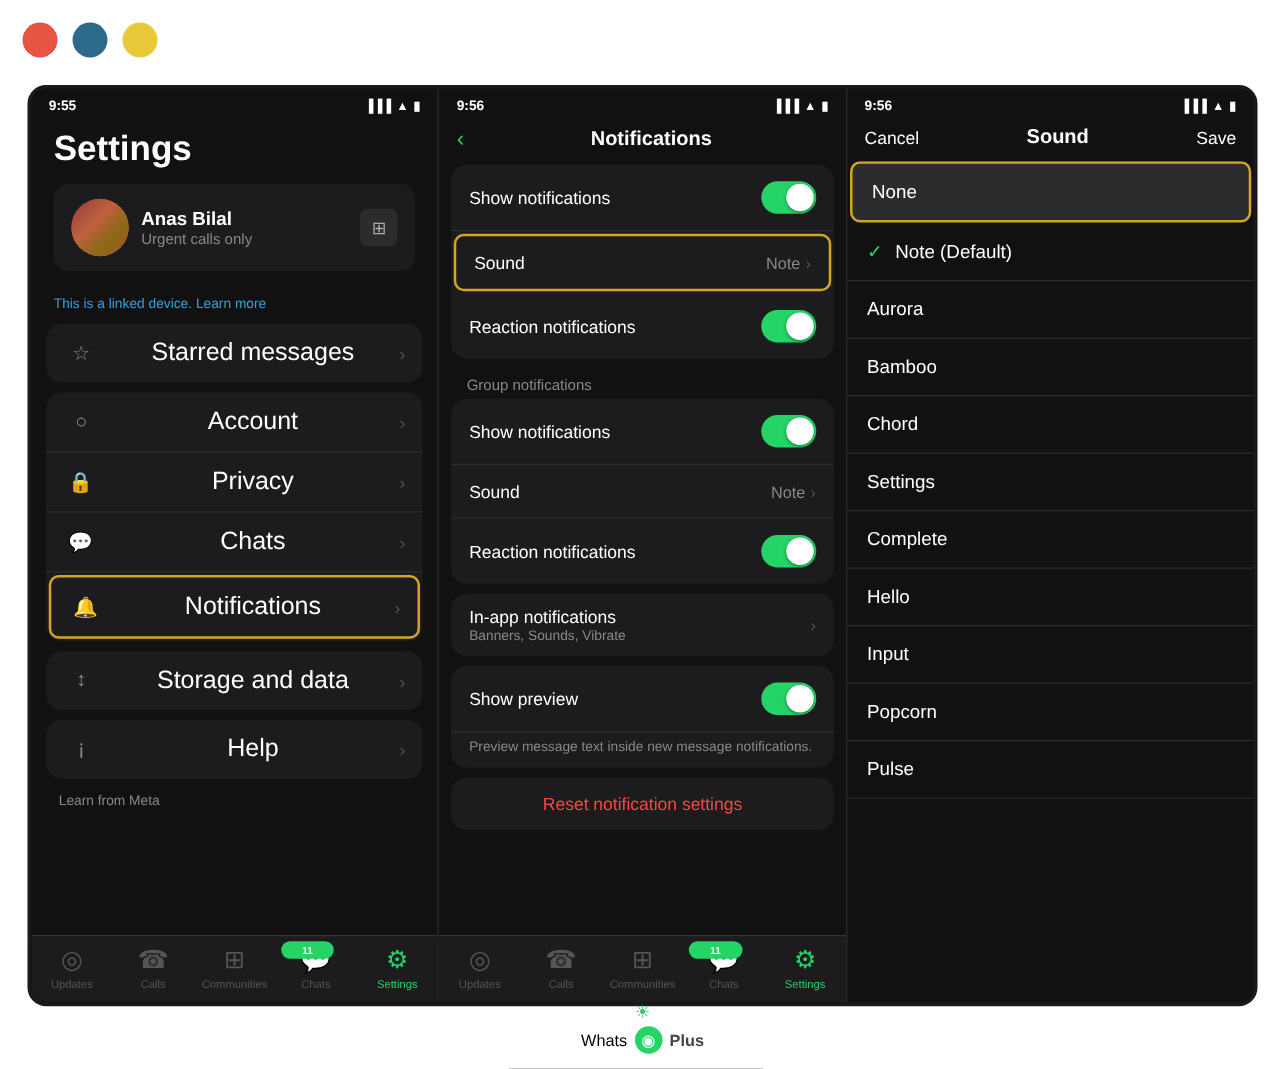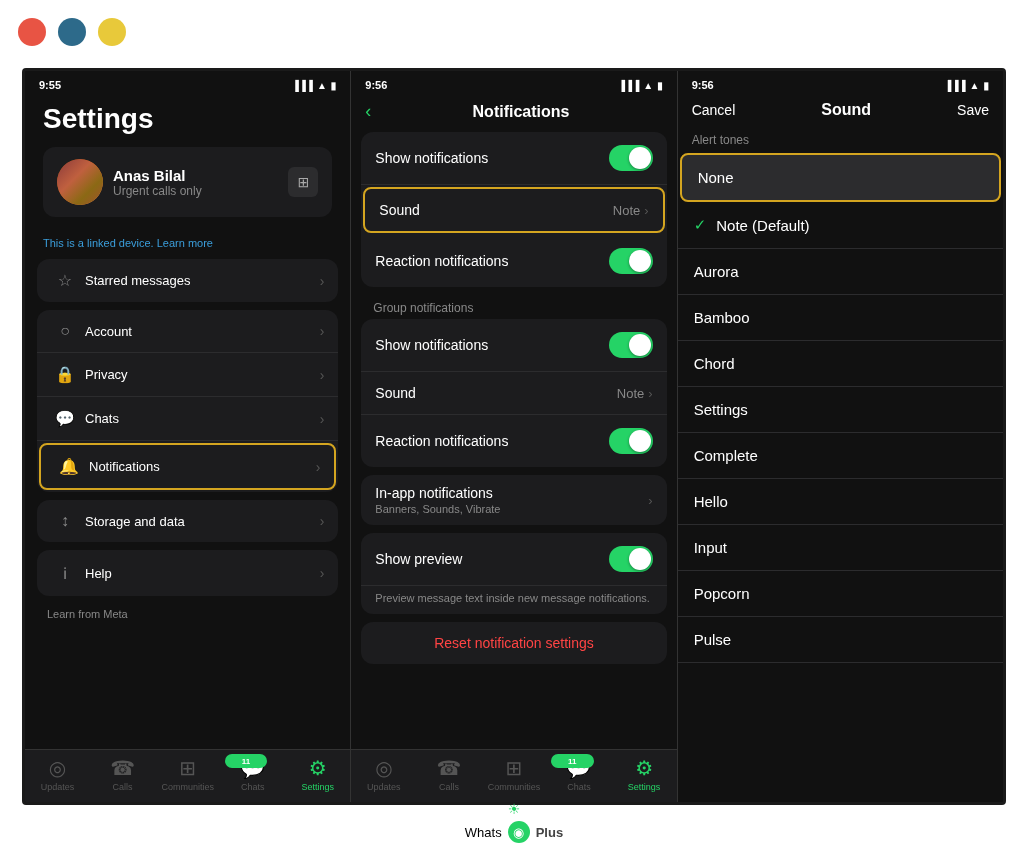--- a/index.html
+++ b/index.html
@@ -31,21 +31,21 @@
     .tl-yellow { background: #e8c93a; }
 
     
     .main-container {
       position: absolute;
       top: 68px;
       left: 22px;
       right: 22px;
       bottom: 50px;
       border: 3px solid #1a1a1a;
-      border-radius: 4px;
+      border-radius: 15px;
       background: #1a1a1a;
       display: flex;
       overflow: hidden;
     }
 
     
     .phone-screen {
       flex: 1;
       background: #1c1c1e;
       position: relative;
@@ -166,22 +166,23 @@
       width: 28px;
       color: #888;
       font-size: 16px;
       display: flex;
       align-items: center;
       justify-content: center;
     }
     .item-label {
       flex: 1;
       color: #ffffff;
-      font-size: 13px;
+      font-size: 20px;
       margin-left: 6px;
+      text-align: center;
     }
     .item-arrow {
       color: #555;
       font-size: 14px;
     }
     .single-item-section {
       background: #1c1c1e;
       border-radius: 12px;
       margin: 0 12px 8px;
     }
@@ -648,21 +649,20 @@
         <span class="battery-icon">▮</span>
       </div>
     </div>
 
     <div class="sound-header">
       <span class="sound-cancel">Cancel</span>
       <span class="sound-title">Sound</span>
       <span class="sound-save">Save</span>
     </div>
 
-    <div class="alert-tones-label">Alert tones</div>
 
     <div class="sound-list">
 
       <div class="sound-item selected-none">
         <span class="sound-item-label">None</span>
       </div>
 
       <div class="sound-item has-check">
         <span class="check-icon">✓</span>
         <span class="sound-item-label">Note (Default)</span>

